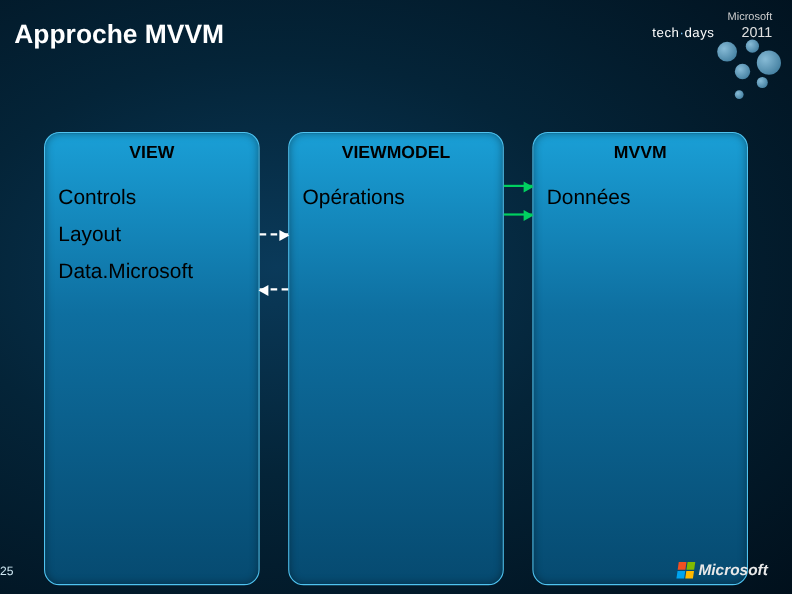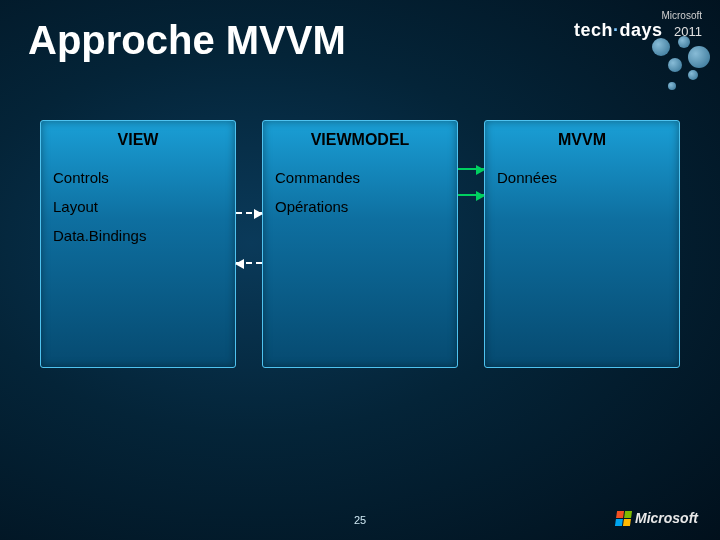--- a/index.html
+++ b/index.html
@@ -5,66 +5,66 @@
   * { margin: 0; padding: 0; box-sizing: border-box; }
   html, body { width: 720px; height: 540px; overflow: hidden; }
   body {
     background: radial-gradient(ellipse at 35% 45%, #0a3a5a 0%, #042438 45%, #01101c 100%);
     font-family: "Segoe UI", Arial, sans-serif;
     color: #fff;
     position: relative;
   }
   .title {
     position: absolute;
-    top: 18px; left: 28px;
-    font-size: 40px;
+    top: 18px; left: 13px;
+    font-size: 24px;
     font-weight: 700;
     color: #fff;
   }
   .logo-top {
     position: absolute;
     top: 10px; right: 18px;
     text-align: right;
     line-height: 1.1;
   }
   .logo-top .brand { font-size: 10px; color: #d0d0d0; }
-  .logo-top .prod { font-size: 18px; color: #fff; letter-spacing: 0.5px; font-weight: bold; }
+  .logo-top .prod { font-size: 12px; color: #fff; letter-spacing: 0.5px; }
   .logo-top .dot { color: #7fc7ff; }
-  .logo-top .year { font-size: 13px; color: #e0e0e0; margin-left: 7px; }
+  .logo-top .year { font-size: 13px; color: #e0e0e0; margin-left: 20px; }
   .bubbles {
     position: absolute;
     top: 36px; right: 4px;
     width: 90px; height: 60px;
   }
   .bubbles .b { position: absolute; border-radius: 50%; background: radial-gradient(circle at 35% 35%, #9fd8f5, #3a7fa5); opacity: 0.85; }
   .columns {
     position: absolute;
     top: 120px; left: 40px; right: 40px;
     height: 320px;
     display: flex;
     justify-content: space-between;
   }
   .col {
     width: 196px;
-    height: 248px;
+    height: 412px;
     background: linear-gradient(180deg, #1a9fd6 0%, #0e6fa0 40%, #064a70 100%);
     border: 1px solid #4fc3f0;
-    border-radius: 3px;
+    border-radius: 14px;
     padding: 0 0 8px 0;
     box-shadow: 0 0 8px rgba(0,0,0,0.4) inset;
   }
   .col h2 {
     text-align: center;
     font-size: 16px;
     font-weight: 700;
     color: #000;
     padding: 10px 0 14px 0;
   }
   .col .item {
-    font-size: 15px;
+    font-size: 19px;
     color: #000;
     padding: 6px 12px;
   }
   .arrow {
     position: absolute;
     height: 0;
     z-index: 5;
   }
   .arrow.dashed { border-top: 2px dashed #fff; }
   .arrow.solid  { border-top: 2px solid #00d060; }
@@ -73,21 +73,20 @@
     width: 0; height: 0;
     border-top: 5px solid transparent;
     border-bottom: 5px solid transparent;
   }
   .arrow .head.left { left: -1px; right: auto; transform: scaleX(-1); }
   .arrow.dashed .head { border-left: 9px solid #fff; }
   .arrow.solid  .head { border-left: 9px solid #00d060; }
   .pagenum {
     position: absolute;
     bottom: 14px; left: 0; width: 100%;
-    text-align: center;
     font-size: 11px; color: #cfe8f3;
   }
   .ms-logo {
     position: absolute;
     bottom: 14px; right: 22px;
     font-size: 14px; font-style: italic; font-weight: 600;
     color: #e8e8e8;
     display: flex; align-items: center; gap: 4px;
   }
   .ms-logo .flag { display: inline-grid; grid-template-columns: 7px 7px; grid-template-rows: 7px 7px; gap: 1px; transform: skewX(-8deg); }
@@ -115,25 +114,24 @@
   <div class="b" style="width:14px;height:14px;top:22px;right:34px;"></div>
   <div class="b" style="width:10px;height:10px;top:34px;right:18px;"></div>
   <div class="b" style="width:8px;height:8px;top:46px;right:40px;"></div>
 </div>
 
 <div class="columns">
   <div class="col">
     <h2>VIEW</h2>
     <div class="item">Controls</div>
     <div class="item">Layout</div>
-    <div class="item">Data.Bindings</div>
+    <div class="item">Data.Microsoft</div>
   </div>
   <div class="col">
     <h2>VIEWMODEL</h2>
-    <div class="item">Commandes</div>
     <div class="item">Opérations</div>
   </div>
   <div class="col">
     <h2>MVVM</h2>
     <div class="item">Données</div>
   </div>
 </div>
 
 <div id="arrow-layer">
     <div class="arrow dashed" style="left: 236px; top: 212px; width: 26px;">

